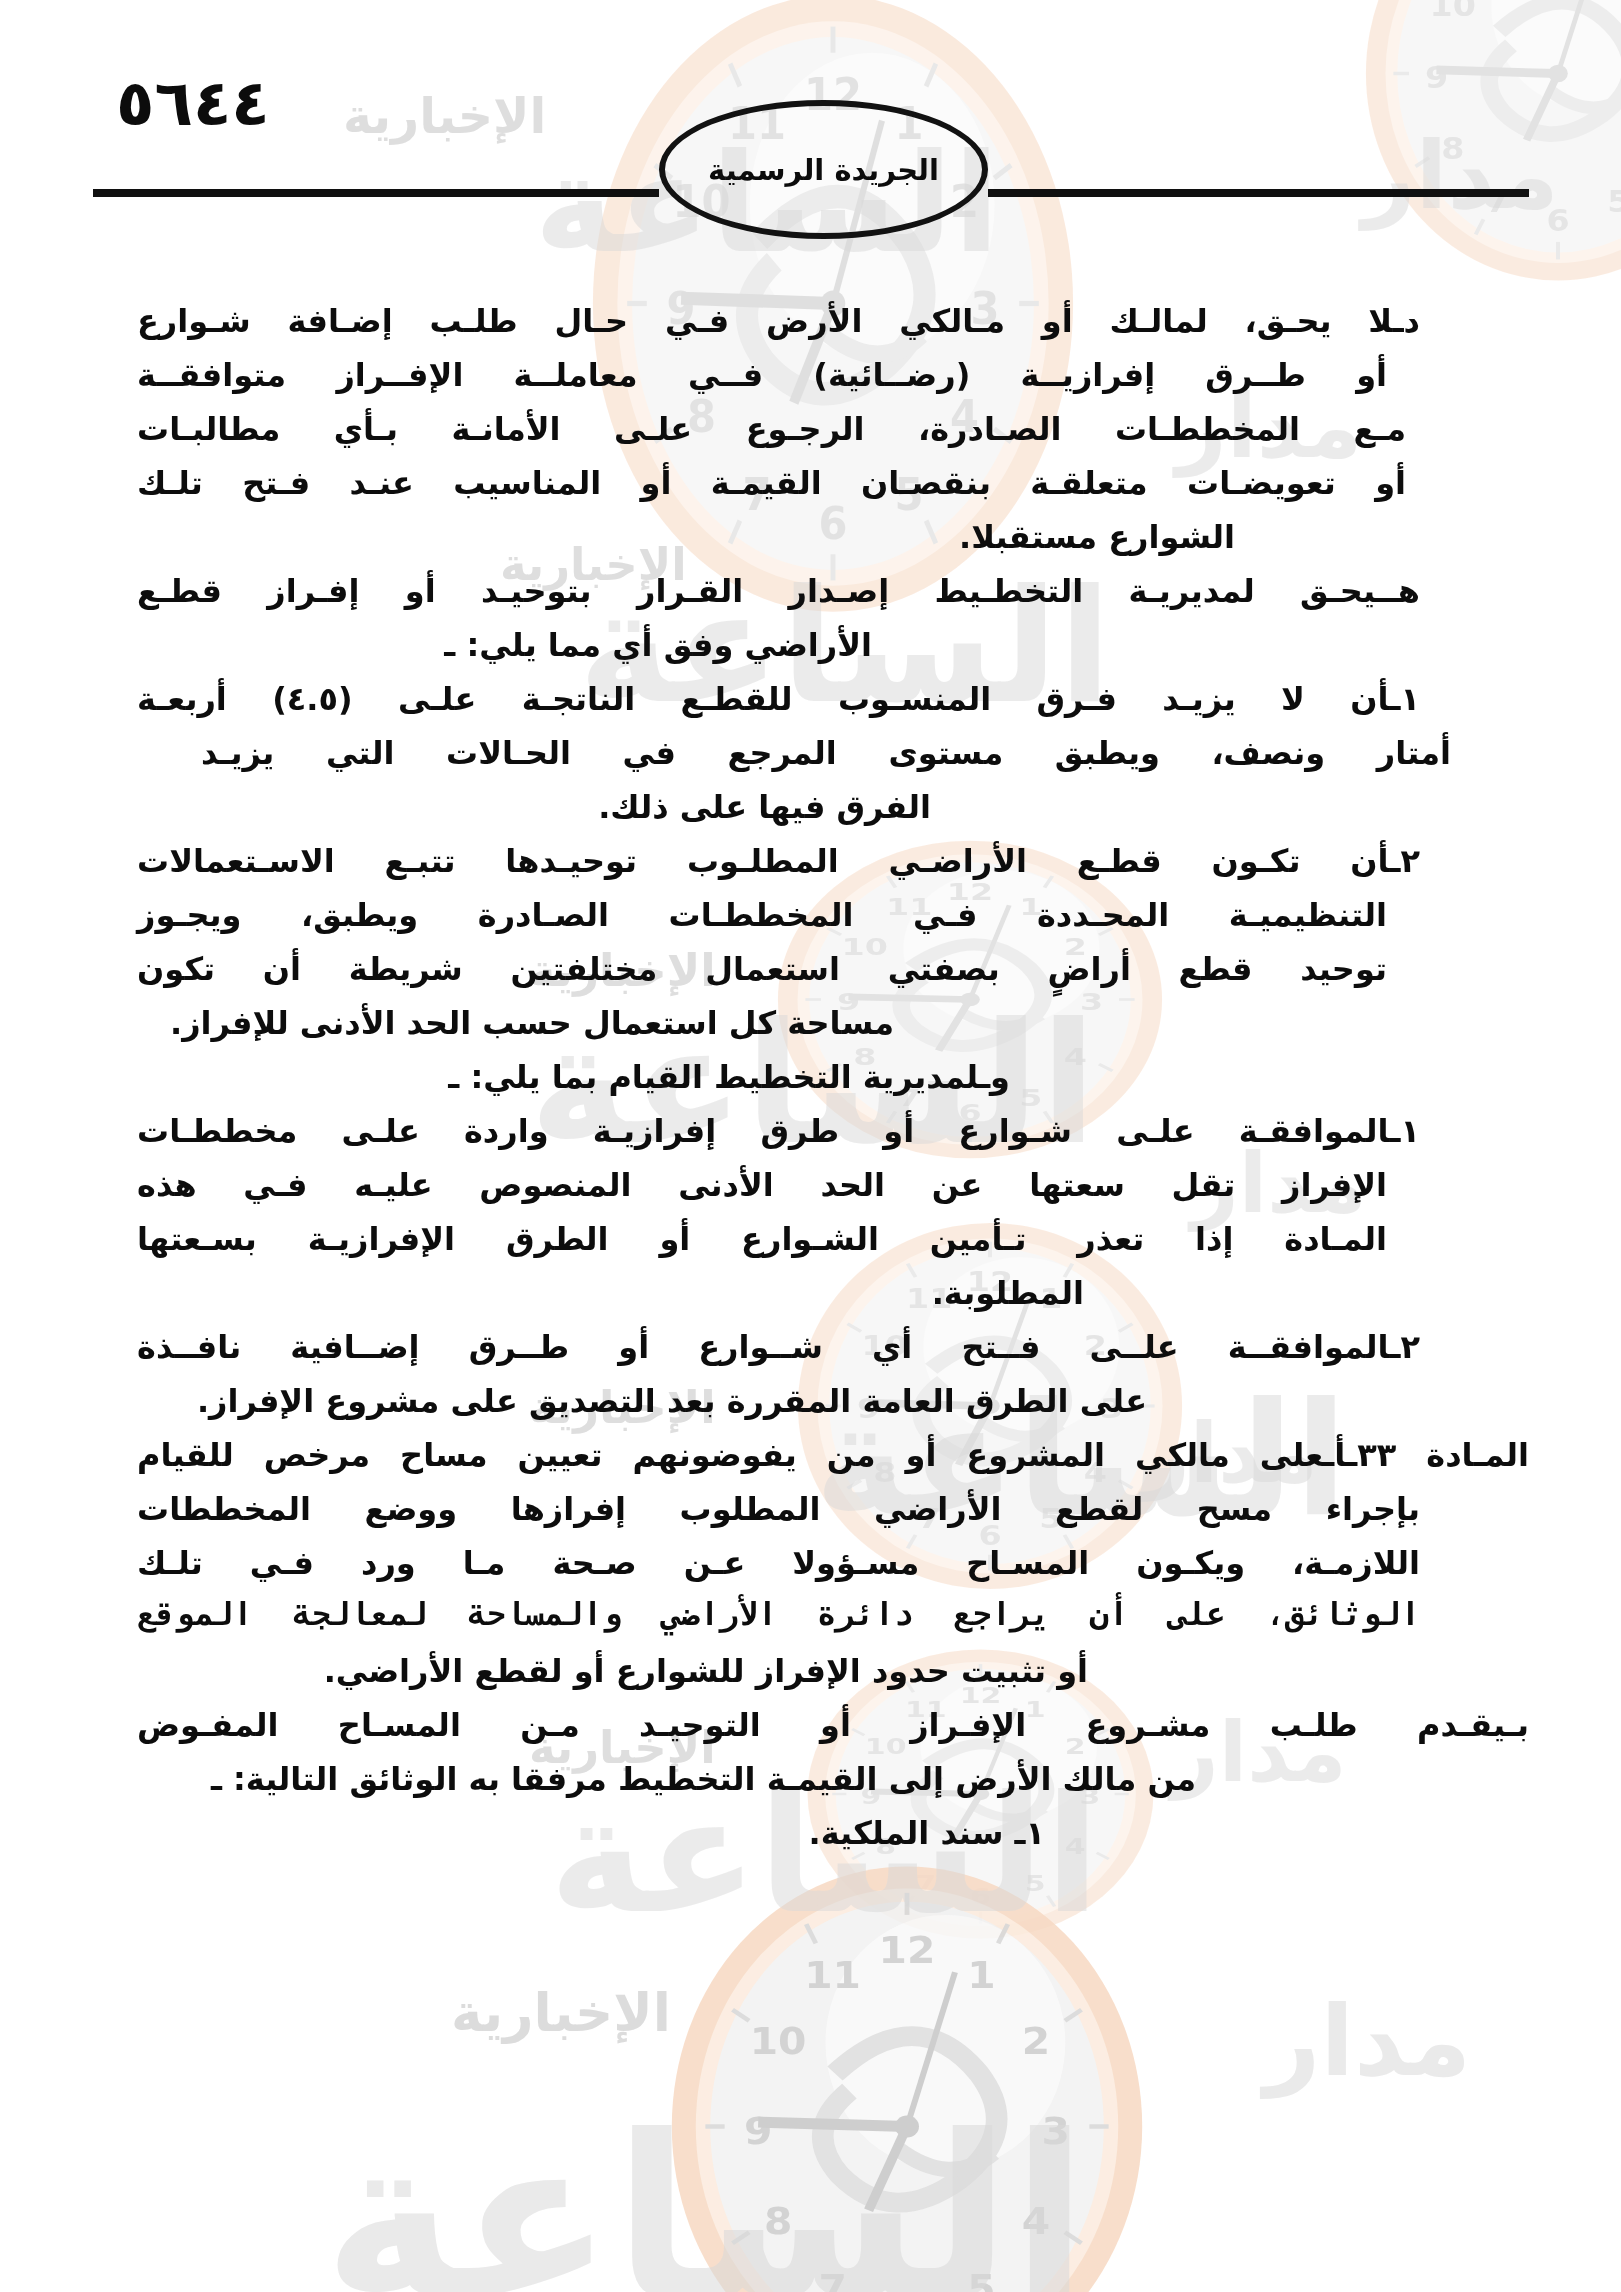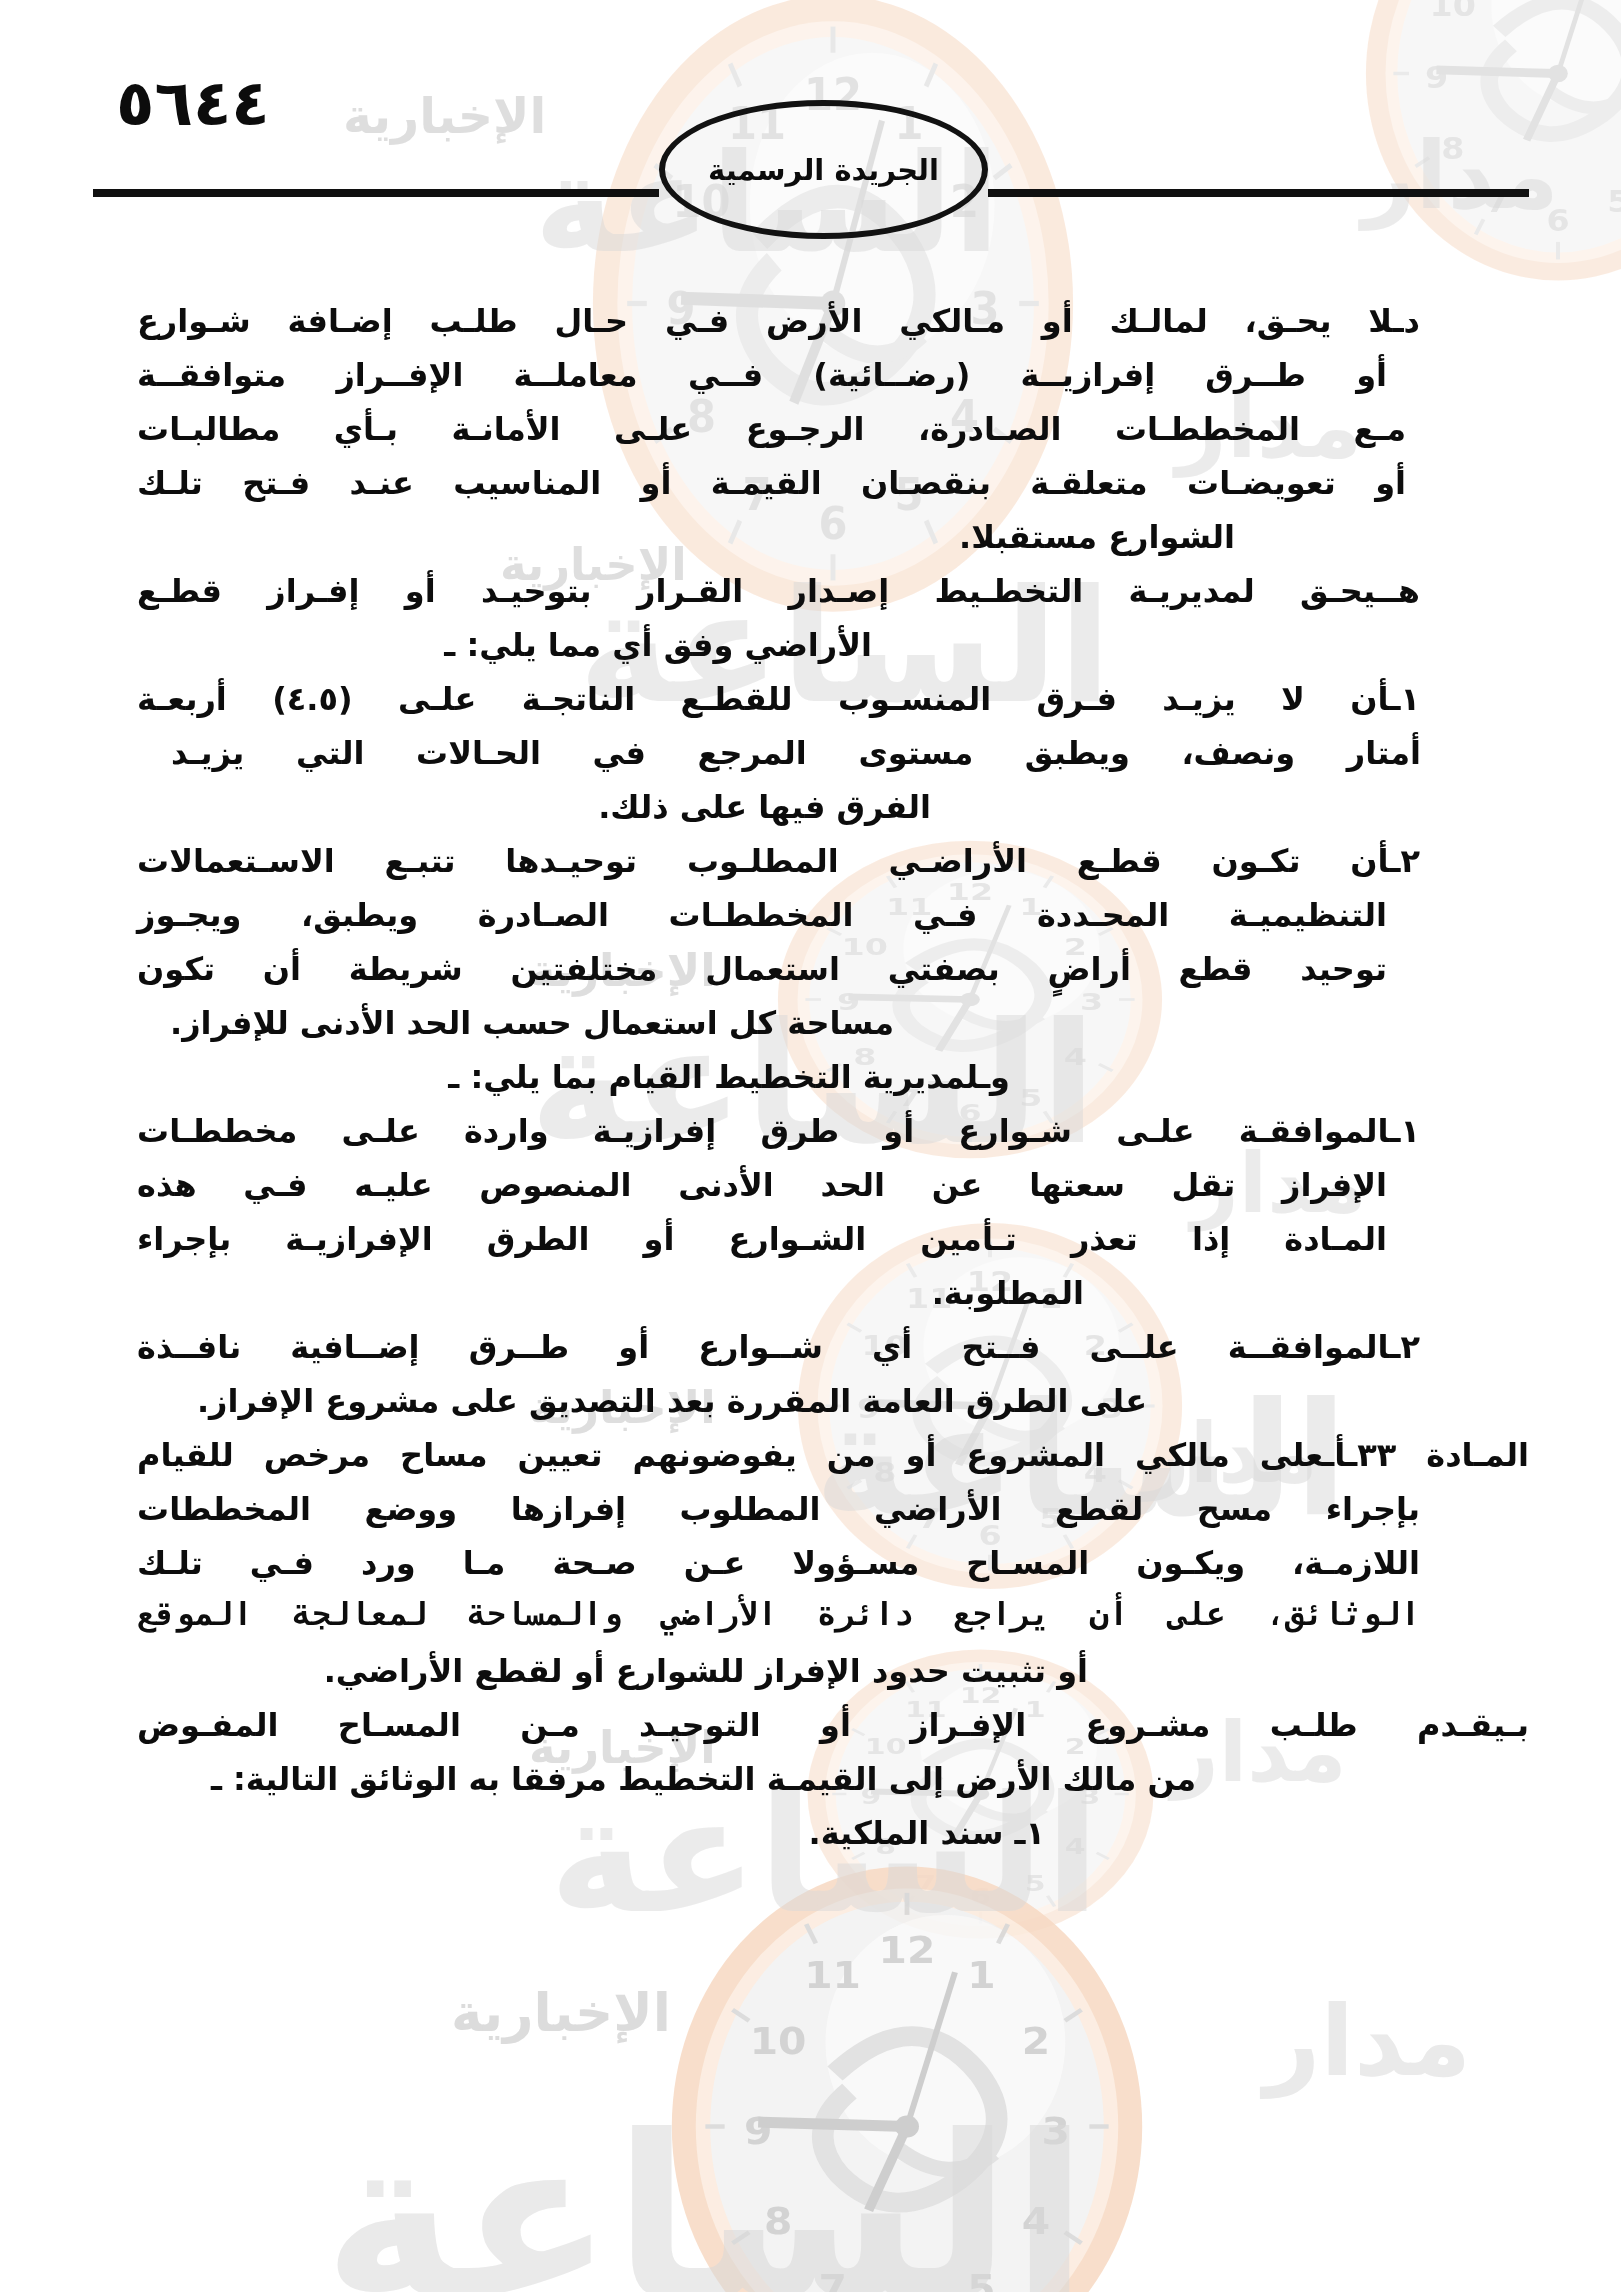--- a/index.html
+++ b/index.html
@@ -323,30 +323,30 @@
 
   <div class="text-column" id="text-column">
       <div class="line just" style="margin-right: 109px; width: 1283px;">دـلا يحـق، لمالـك أو مـالكي الأرض فـي حـال طلـب إضـافة شـوارع</div>
       <div class="line just" style="margin-right: 142px; width: 1250px;">أو طــرق إفرازيــة (رضــائية) فــي معاملــة الإفــراز متوافقــة</div>
       <div class="line just" style="margin-right: 123px; width: 1269px;">مـع المخططـات الصـادرة، الرجـوع علـى الأمانـة بـأي مطالبـات</div>
       <div class="line just" style="margin-right: 123px; width: 1269px;">أو تعويضـات متعلقـة بنقصـان القيمـة أو المناسيب عنـد فـتح تلـك</div>
       <div class="line shortline" style="margin-right: 294px;">الشوارع مستقبلا.</div>
       <div class="line just" style="margin-right: 109px; width: 1283px;">هــيحـق لمديريـة التخطـيط إصـدار القـرار بتوحيـد أو إفـراز قطـع</div>
       <div class="line shortline" style="margin-right: 657px;">الأراضي وفق أي مما يلي: ـ</div>
       <div class="line just" style="margin-right: 109px; width: 1283px;">١ـأن لا يزيـد فـرق المنسـوب للقطـع الناتجـة علـى (٤.٥) أربعـة</div>
-      <div class="line just" style="margin-right: 108px; width: 1250px;">أمتار ونصف، ويطبق مستوى المرجع في الحـالات التي يزيـد</div>
+      <div class="line just" style="margin-right: 78px; width: 1250px;">أمتار ونصف، ويطبق مستوى المرجع في الحـالات التي يزيـد</div>
       <div class="line shortline" style="margin-right: 598px;">الفرق فيها على ذلك.</div>
       <div class="line just" style="margin-right: 109px; width: 1283px;">٢ـأن تكـون قطـع الأراضـي المطلـوب توحيـدها تتبـع الاسـتعمالات</div>
       <div class="line just" style="margin-right: 142px; width: 1250px;">التنظيميـة المحـددة فـي المخططـات الصـادرة ويطبق، ويجـوز</div>
       <div class="line just" style="margin-right: 142px; width: 1250px;">توحيد قطع أراضٍ بصفتي استعمال مختلفتين شريطة أن تكون</div>
       <div class="line shortline" style="margin-right: 635px;">مساحة كل استعمال حسب الحد الأدنى للإفراز.</div>
       <div class="line shortline" style="margin-right: 519px;">وـلمديرية التخطيط القيام بما يلي: ـ</div>
       <div class="line just" style="margin-right: 109px; width: 1283px;">١ـالموافقـة علـى شـوارع أو طرق إفرازيـة واردة علـى مخططـات</div>
       <div class="line just" style="margin-right: 142px; width: 1250px;">الإفراز تقل سعتها عن الحد الأدنى المنصوص عليـه فـي هذه</div>
-      <div class="line just" style="margin-right: 142px; width: 1250px;">المـادة إذا تعذر تـأمين الشـوارع أو الطرق الإفرازيـة بإجراء</div>
+      <div class="line just" style="margin-right: 142px; width: 1250px;">المـادة إذا تعذر تـأمين الشـوارع أو الطرق الإفرازيـة بسـعتها</div>
       <div class="line shortline" style="margin-right: 445px;">المطلوبة.</div>
       <div class="line just" style="margin-right: 109px; width: 1283px;">٢ـالموافقــة علــى فــتح أي شــوارع أو طــرق إضــافية نافــذة</div>
       <div class="line shortline" style="margin-right: 382px;">على الطرق العامة المقررة بعد التصديق على مشروع الإفراز.</div>
       <div class="line just" style="margin-right: 0px; width: 1392px;">المـادة ٣٣ـأـعلى مالكي المشروع أو من يفوضونهم تعيين مساح مرخص للقيام</div>
       <div class="line just" style="margin-right: 109px; width: 1283px;">بإجراء مسح لقطع الأراضي المطلوب إفرازها ووضع المخططات</div>
       <div class="line just" style="margin-right: 109px; width: 1283px;">اللازمـة، ويكـون المسـاح مسـؤولا عـن صـحة مـا ورد فـي تلـك</div>
       <div class="line just" style="margin-right: 109px; width: 1283px; font-family: Liberation Mono, monospace;">الوثائق، على أن يراجع دائرة الأراضي والمساحة لمعالجة الموقع</div>
       <div class="line shortline" style="margin-right: 441px;">أو تثبيت حدود الإفراز للشوارع أو لقطع الأراضي.</div>
       <div class="line just" style="margin-right: 0px; width: 1392px;">بـيقـدم طلـب مشـروع الإفـراز أو التوحيـد مـن المسـاح المفـوض</div>
       <div class="line shortline" style="margin-right: 333px;">من مالك الأرض إلى القيمـة التخطيط مرفقا به الوثائق التالية: ـ</div>

